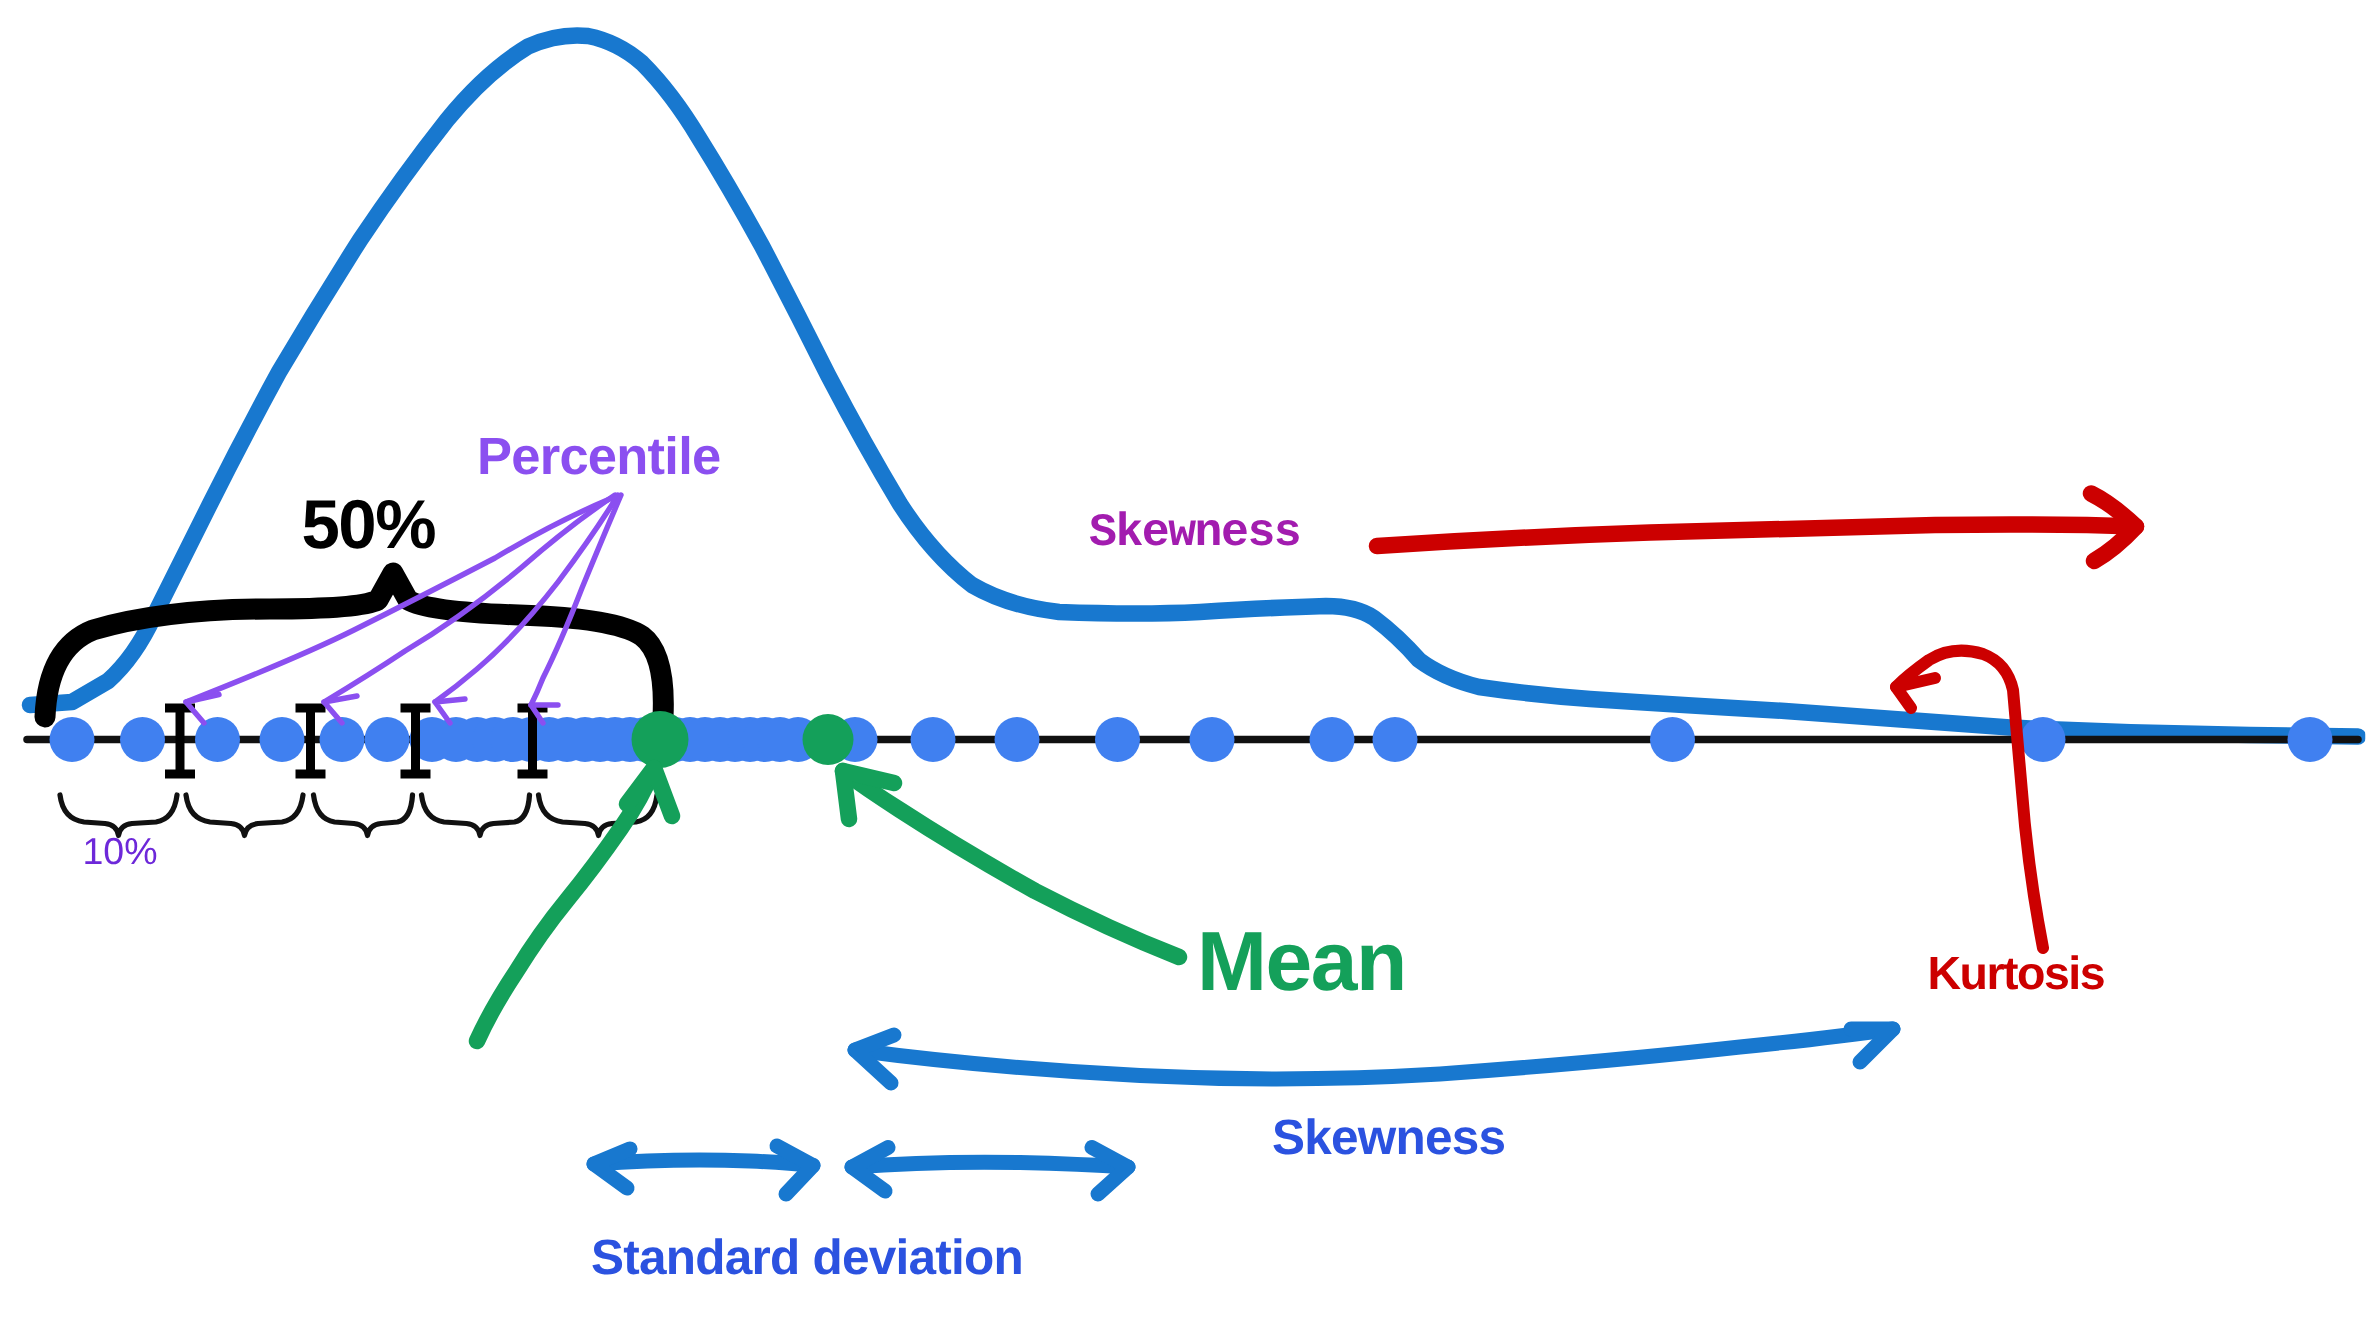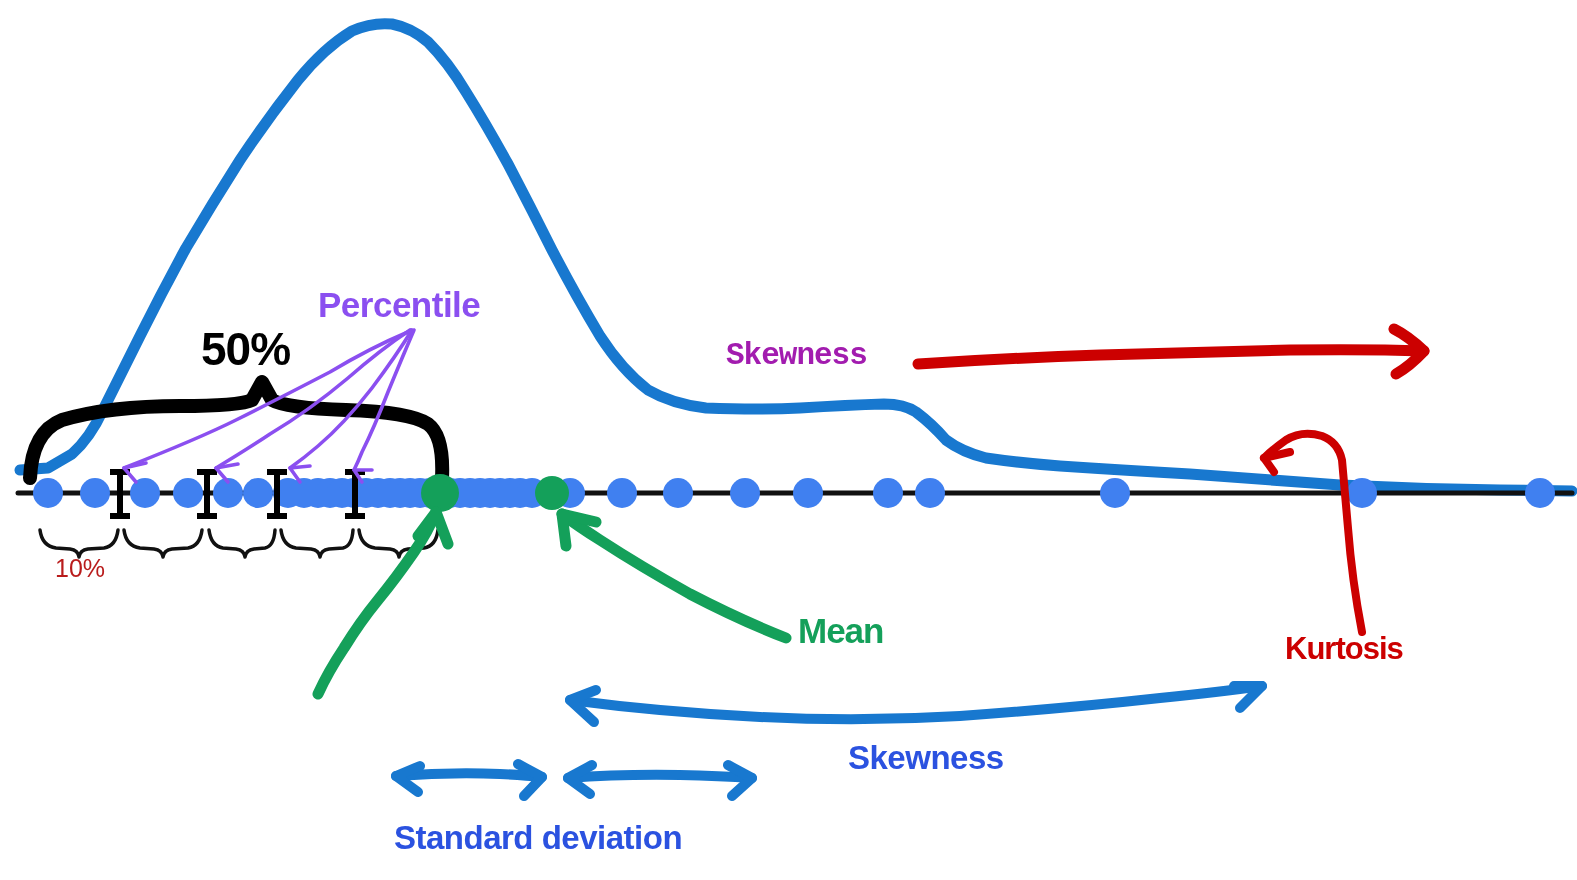--- a/index.html
+++ b/index.html
@@ -46,41 +46,41 @@
     top: 326px;
     font-size: 46px;
     letter-spacing: -1px;
     color: #000000;
   }
   #label-ten {
     left: 55px;
     top: 556px;
     font-size: 25px;
     font-weight: normal;
-    color: #b91c1c;
+    color: #6d28d9;
   }
   #label-skewness {
     left: 726px;
     top: 340px;
     font-size: 31px;
     letter-spacing: -1px;
     color: #a21caf;
     font-family: Liberation Mono, monospace;
   }
   #label-kurtosis {
     left: 1285px;
     top: 633px;
     font-size: 31px;
     letter-spacing: -1px;
     color: #cc0000;
   }
   #label-mean {
     left: 798px;
     top: 613px;
-    font-size: 35px;
+    font-size: 56px;
     letter-spacing: -1px;
     color: #14a05a;
   }
   #label-median {
     left: 205px;
     top: 688px;
     font-size: 44px;
     letter-spacing: -1px;
     color: #14a05a;
   }

